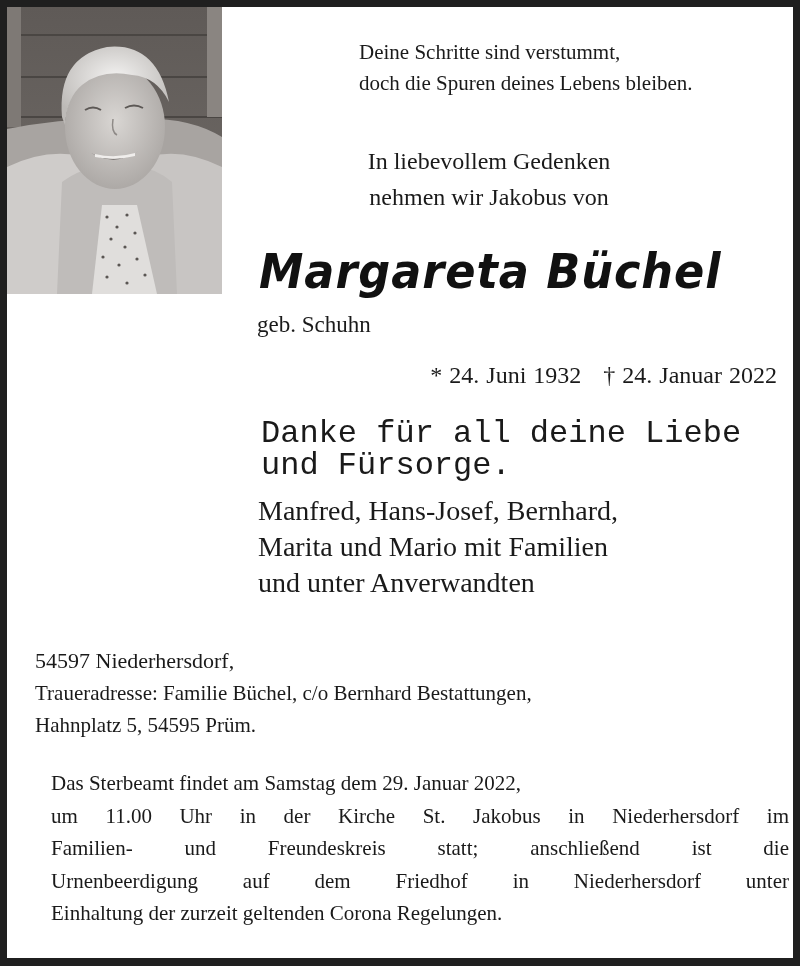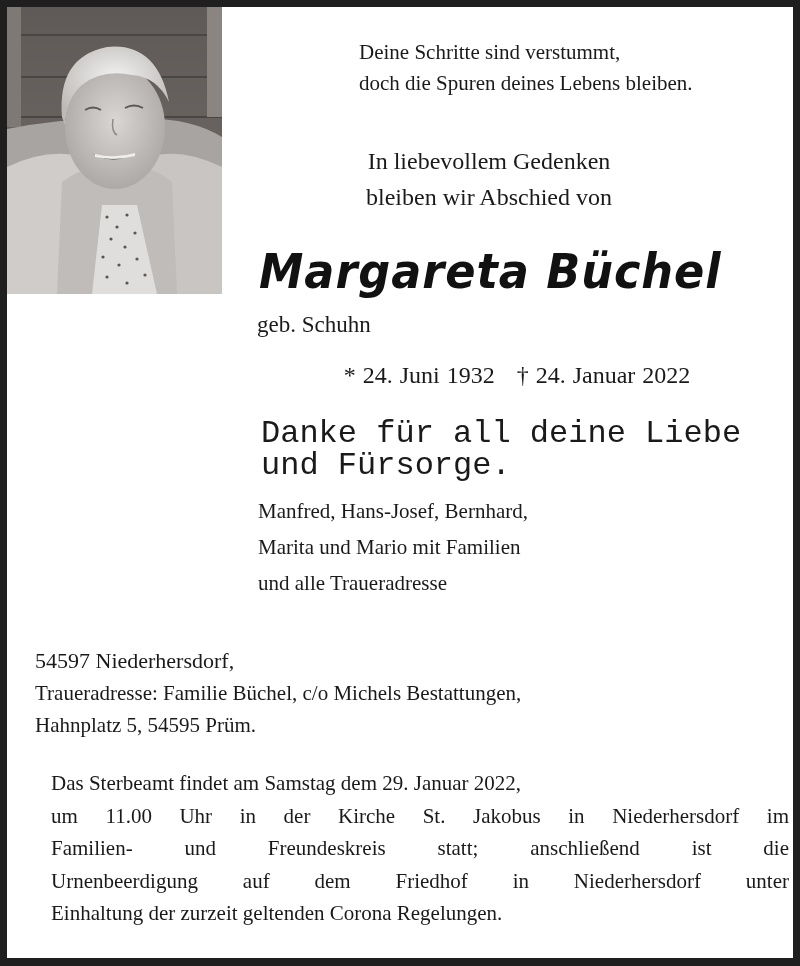--- a/index.html
+++ b/index.html
@@ -33,32 +33,32 @@
     position: absolute; left: 252px; top: 232px; width: 520px; text-align: left;
     font-family: "DejaVu Sans", sans-serif; font-size: 48px; line-height: 64px;
     font-style: italic; font-weight: bold; letter-spacing: 1px; color: #111;
     transform: scaleX(0.93); transform-origin: left center;
   }
   .maiden {
     position: absolute; left: 250px; top: 303px; width: 520px; text-align: left;
     font-family: "Liberation Serif", serif; font-size: 23px; line-height: 30px;
   }
   .dates {
-    position: absolute; left: 250px; top: 352px; width: 520px; text-align: center;
+    position: absolute; left: 250px; top: 352px; width: 520px; text-align: right;
     font-family: "Liberation Serif", serif; font-size: 24px; line-height: 32px;
     word-spacing: 1px;
   }
   .dates .gap { display: inline-block; width: 22px; }
   .thanks {
     position: absolute; left: 254px; top: 411px; width: 520px;
     font-family: Liberation Mono, monospace; font-size: 32px; line-height: 32px;
   }
   .family {
     position: absolute; left: 251px; top: 486px; width: 520px;
-    font-family: "Liberation Serif", serif; font-size: 21px; line-height: 36px;
+    font-family: "Liberation Serif", serif; font-size: 28px; line-height: 36px;
   }
   .family span { display: block; }
   .address {
     position: absolute; left: 28px; top: 638px; width: 740px;
     font-family: "Liberation Serif", serif; font-size: 21px; line-height: 32px;
   }
   .address .bold { font-weight: normal; font-size: 22px; }
   .address span { display: block; }
   .service {
     position: absolute; left: 44px; top: 760px; width: 738px;
@@ -126,42 +126,42 @@
       </svg>
     </div>
 
     <div class="verse">
       <span class="l1">Deine Schritte sind verstummt,</span>
       <span class="l2">doch die Spuren deines Lebens bleiben.</span>
     </div>
 
     <div class="intro">
       <div>In liebevollem Gedenken</div>
-      <div>bleiben wir Abschied von</div>
+      <div>nehmen wir Jakobus von</div>
     </div>
 
     <div class="name">Margareta Büchel</div>
 
     <div class="maiden">geb. Schuhn</div>
 
     <div class="dates">
       <span>* 24. Juni 1932</span><span class="gap"></span><span>† 24. Januar 2022</span>
     </div>
 
     <div class="thanks">Danke für all deine Liebe und Fürsorge.</div>
 
     <div class="family">
       <span>Manfred, Hans-Josef, Bernhard,</span>
       <span>Marita und Mario mit Familien</span>
-      <span>und alle Traueradresse</span>
+      <span>und unter Anverwandten</span>
     </div>
 
     <div class="address">
       <span class="bold">54597 Niederhersdorf,</span>
-      <span>Traueradresse: Familie Büchel, c/o Michels Bestattungen,</span>
+      <span>Traueradresse: Familie Büchel, c/o Bernhard Bestattungen,</span>
       <span>Hahnplatz 5, 54595 Prüm.</span>
     </div>
 
     <div class="service">
       <span class="nj">Das Sterbeamt findet am Samstag dem 29. Januar 2022,</span>
       <span class="j">um 11.00 Uhr in der Kirche St. Jakobus in Niederhersdorf im</span>
       <span class="j">Familien- und Freundeskreis statt; anschließend ist die</span>
       <span class="j">Urnenbeerdigung auf dem Friedhof in Niederhersdorf unter</span>
       <span class="nj">Einhaltung der zurzeit geltenden Corona Regelungen.</span>
     </div>

